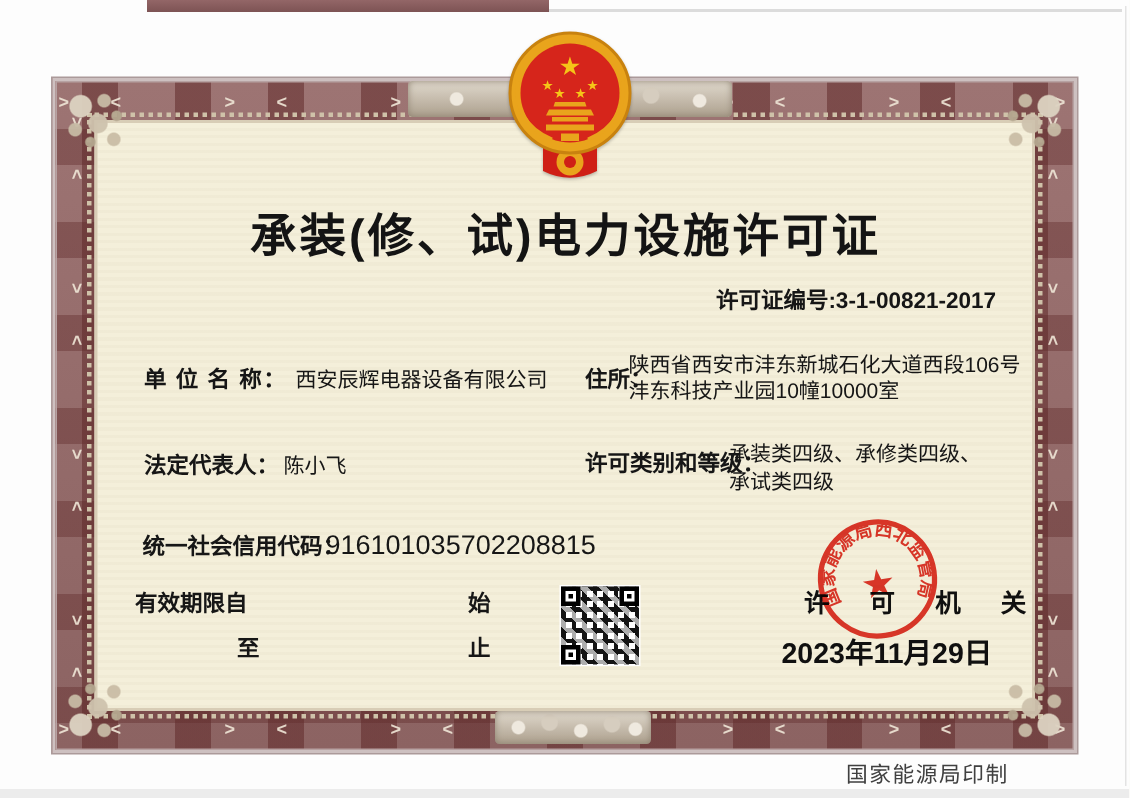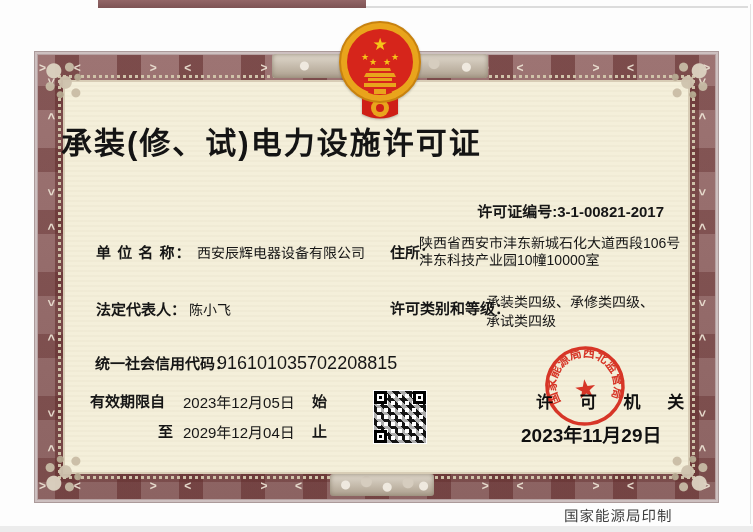--- a/index.html
+++ b/index.html
@@ -59,23 +59,23 @@
         linear-gradient(180deg,#e0d9cd,#ac9f8d);
       box-shadow:inset 0 0 5px #8f8472;}
   .silver-top{left:272px;top:54px;width:216px;height:24px;}
   .silver-bottom{left:330px;top:474px;width:104px;height:22px;}
 
   
   .emblem{position:absolute;left:328px;top:16px;z-index:4;filter:drop-shadow(0 1px 1px rgba(0,0,0,.25));}
 
   
   .abs{position:absolute;z-index:5;}
-  .title{left:61px;top:118px;width:632px;text-align:left;font-size:31px;font-weight:bold;
+  .title{left:61px;top:132px;width:632px;text-align:center;font-size:31px;font-weight:bold;
          letter-spacing:2px;color:#141414;}
-  .license-line{left:300px;top:188px;width:364px;text-align:right;font-size:15px;font-weight:bold;margin-top:12px;}
+  .license-line{left:300px;top:188px;width:364px;text-align:right;font-size:15px;font-weight:bold;}
   .lbl{font-size:15px;font-weight:bold;white-space:nowrap;}
   .val{font-size:14px;white-space:nowrap;}
   .val-wrap{font-size:14px;white-space:normal;}
   .f-unit-l{left:96px;top:241px;letter-spacing:1px;}
   .f-unit-v{left:197px;top:242px;}
   .f-addr-l{left:390px;top:241px;}
   .f-addr-v{left:419px;top:235px;width:266px;line-height:17px;}
   .f-rep-l{left:96px;top:298px;}
   .f-rep-v{left:189px;top:299px;}
   .f-cat-l{left:390px;top:297px;}
@@ -164,25 +164,23 @@
   <span class="abs lbl f-rep-l">法定代表人：</span>
   <span class="abs val f-rep-v">陈小飞</span>
 
   <span class="abs lbl f-cat-l">许可类别和等级：</span>
   <span class="abs val-wrap f-cat-v">承装类四级、承修类四级、承试类四级</span>
 
   <span class="abs lbl f-code-l">统一社会信用代码：</span>
   <span class="abs val f-code-v">916101035702208815</span>
 
   <span class="abs lbl f-v1-l">有效期限自</span>
-  <span class="abs val f-v1-d">2023年12月05日</span>
   <span class="abs lbl f-v1-s">始</span>
 
   <span class="abs lbl f-v2-l">至</span>
-  <span class="abs val f-v2-d">2029年12月04日</span>
   <span class="abs lbl f-v2-s">止</span>
 
   <div class="qr">
     <div class="qr-noise"></div>
     <div class="finder finder-tl"></div>
     <div class="finder finder-tr"></div>
     <div class="finder finder-bl"></div>
   </div>
 
   <span class="abs seal-authority">许 可 机 关</span>

